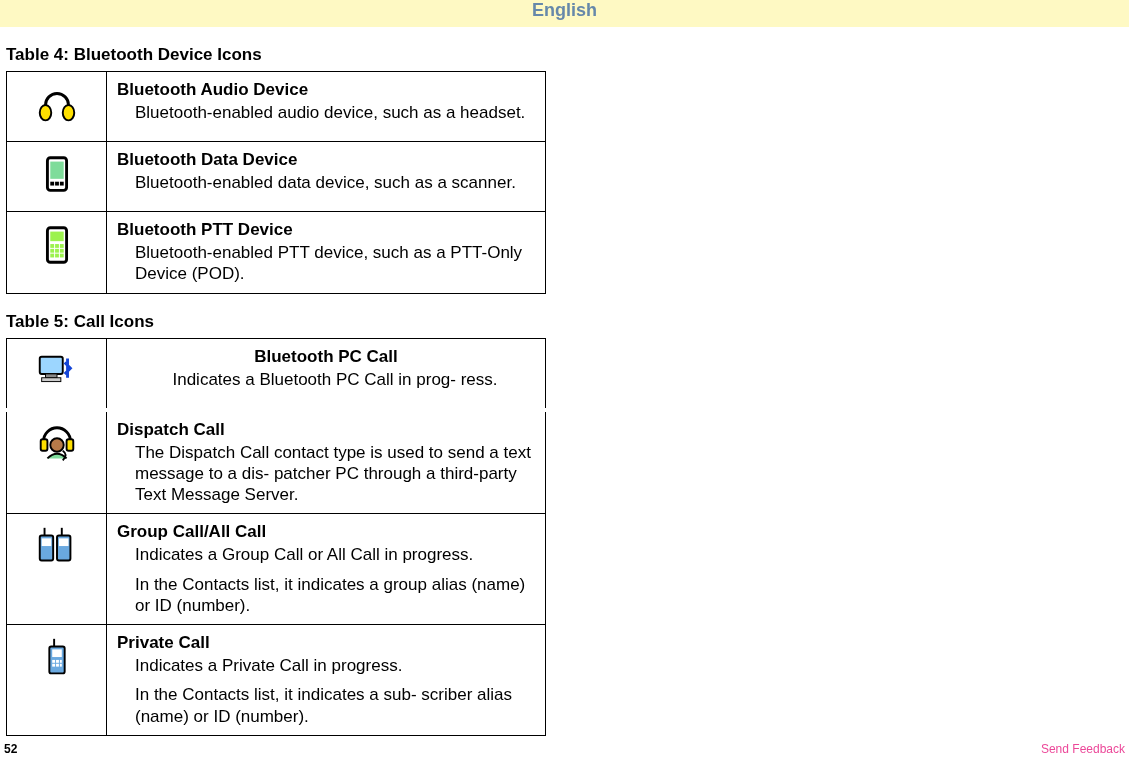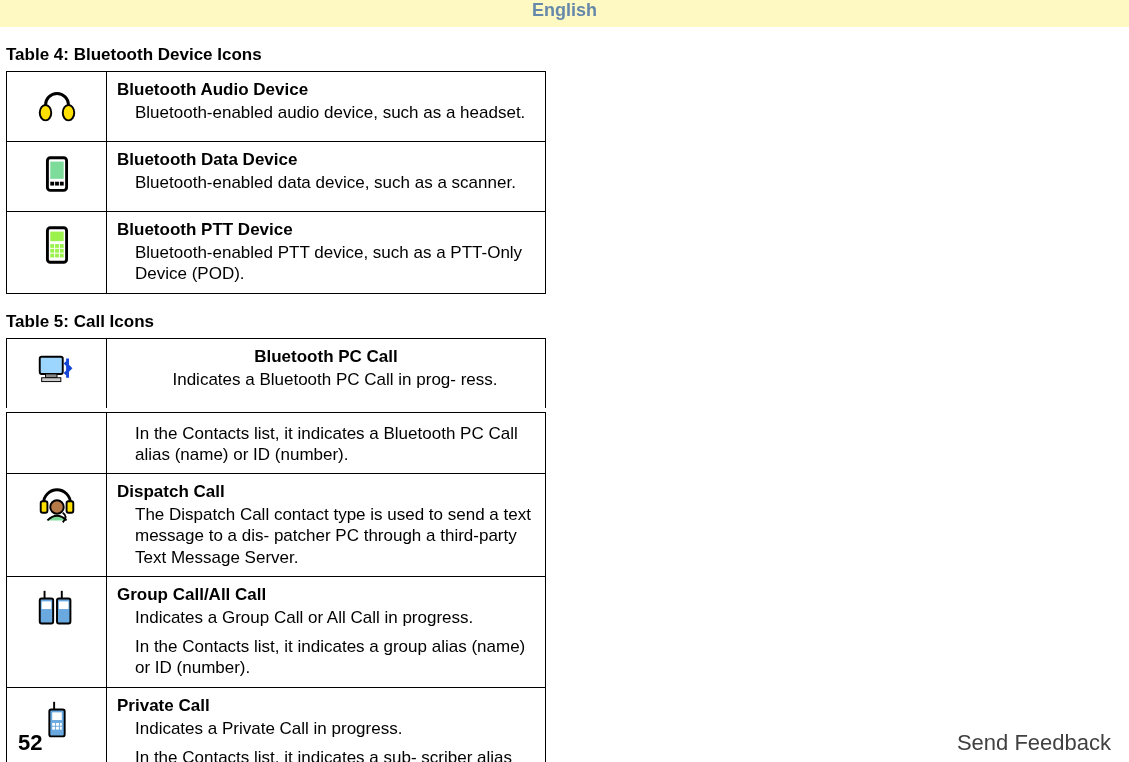--- a/index.html
+++ b/index.html
@@ -52,27 +52,27 @@
   }
   table.right-continued td { border-top: none; }
   table.right-continued tr:first-child td { border-top: none; }
   .dt { font-weight: bold; margin-bottom: 0; }
   .dd { margin: 2px 0 0 18px; line-height: 1.25; }
   .dd + .dd { margin-top: 8px; }
   .footer {
     position: absolute;
     bottom: 6px;
     left: 0; right: 0;
-    padding: 0 18px;
+    padding: 0 4px;
     display: flex;
     justify-content: space-between;
-    font-size: 22px;
+    font-size: 12px;
   }
   .page-num { font-weight: bold; color: #000; }
-  .feedback { color: #404040; }
+  .feedback { color: #ec4899; }
   svg.icon { width: 46px; height: 46px; }
   
   .underline-icon { display:inline-block; border-bottom:3px solid #000; padding-bottom:2px;}
 </style>
 </head>
 <body>
 
 <div class="lang-bar">English</div>
 
 <div class="columns">
@@ -160,26 +160,20 @@
           <div class="dd">Indicates a Bluetooth PC Call in prog- ress.</div>
         </td>
       </tr>
     </tbody>
       </table>
   </div>
 
   <div class="col col-right">
     <table class="icon-table right-continued">
       <tbody>
-          <tr>
-        <td class="icon-cell" style="border-top:1px solid #000;"></td>
-        <td style="border-top:1px solid #000;">
-          <div class="dd" style="margin-left:18px;">In the Contacts list, it indicates a Bluetooth PC Call alias (name) or ID (number).</div>
-        </td>
-      </tr>
       <tr>
         <td class="icon-cell">
           <span>
             <svg class="icon" viewBox="0 0 48 48">
               <path d="M10 20 a14 14 0 0 1 28 0" fill="none" stroke="#000" stroke-width="3"></path>
               <rect x="7" y="18" width="7" height="12" rx="2" fill="#ffe000" stroke="#000" stroke-width="2"></rect>
               <rect x="34" y="18" width="7" height="12" rx="2" fill="#ffe000" stroke="#000" stroke-width="2"></rect>
               <circle cx="24" cy="24" r="7" fill="#b67a49" stroke="#000" stroke-width="2"></circle>
               <path d="M14 38 q10 -10 20 0" fill="#7edc9a" stroke="#000" stroke-width="2"></path>
               <path d="M30 30 q6 4 0 10" fill="none" stroke="#000" stroke-width="2"></path>

